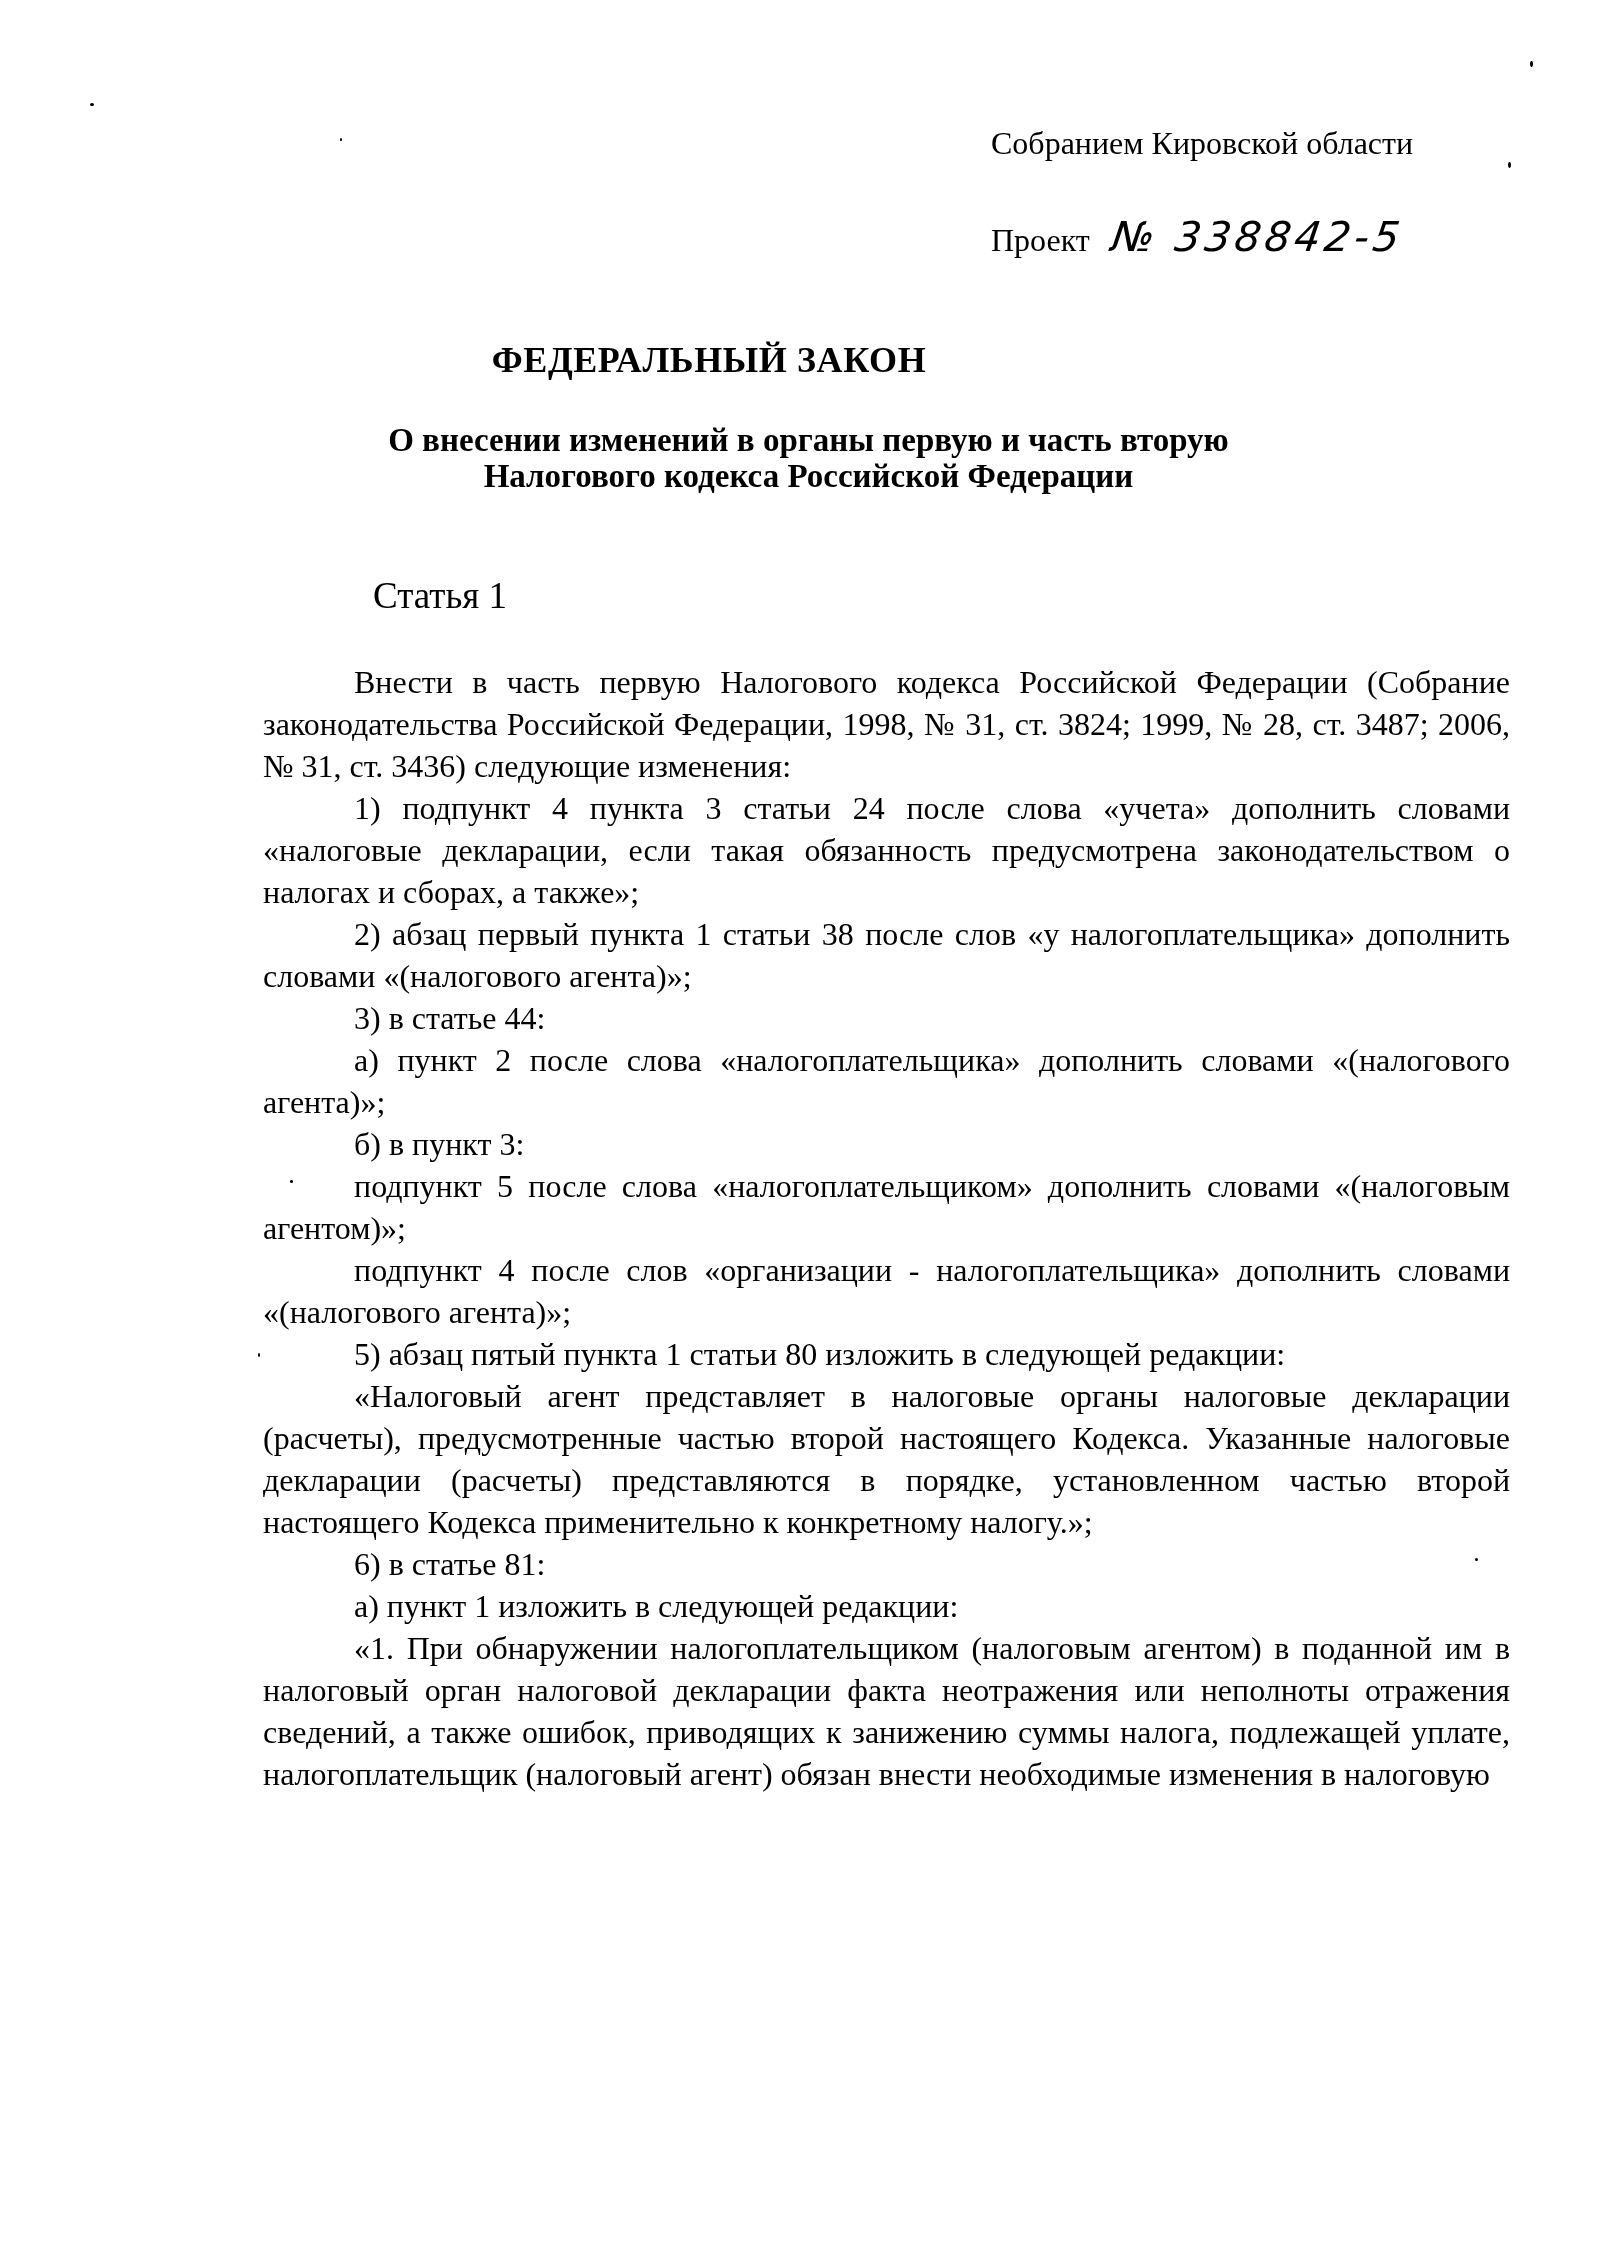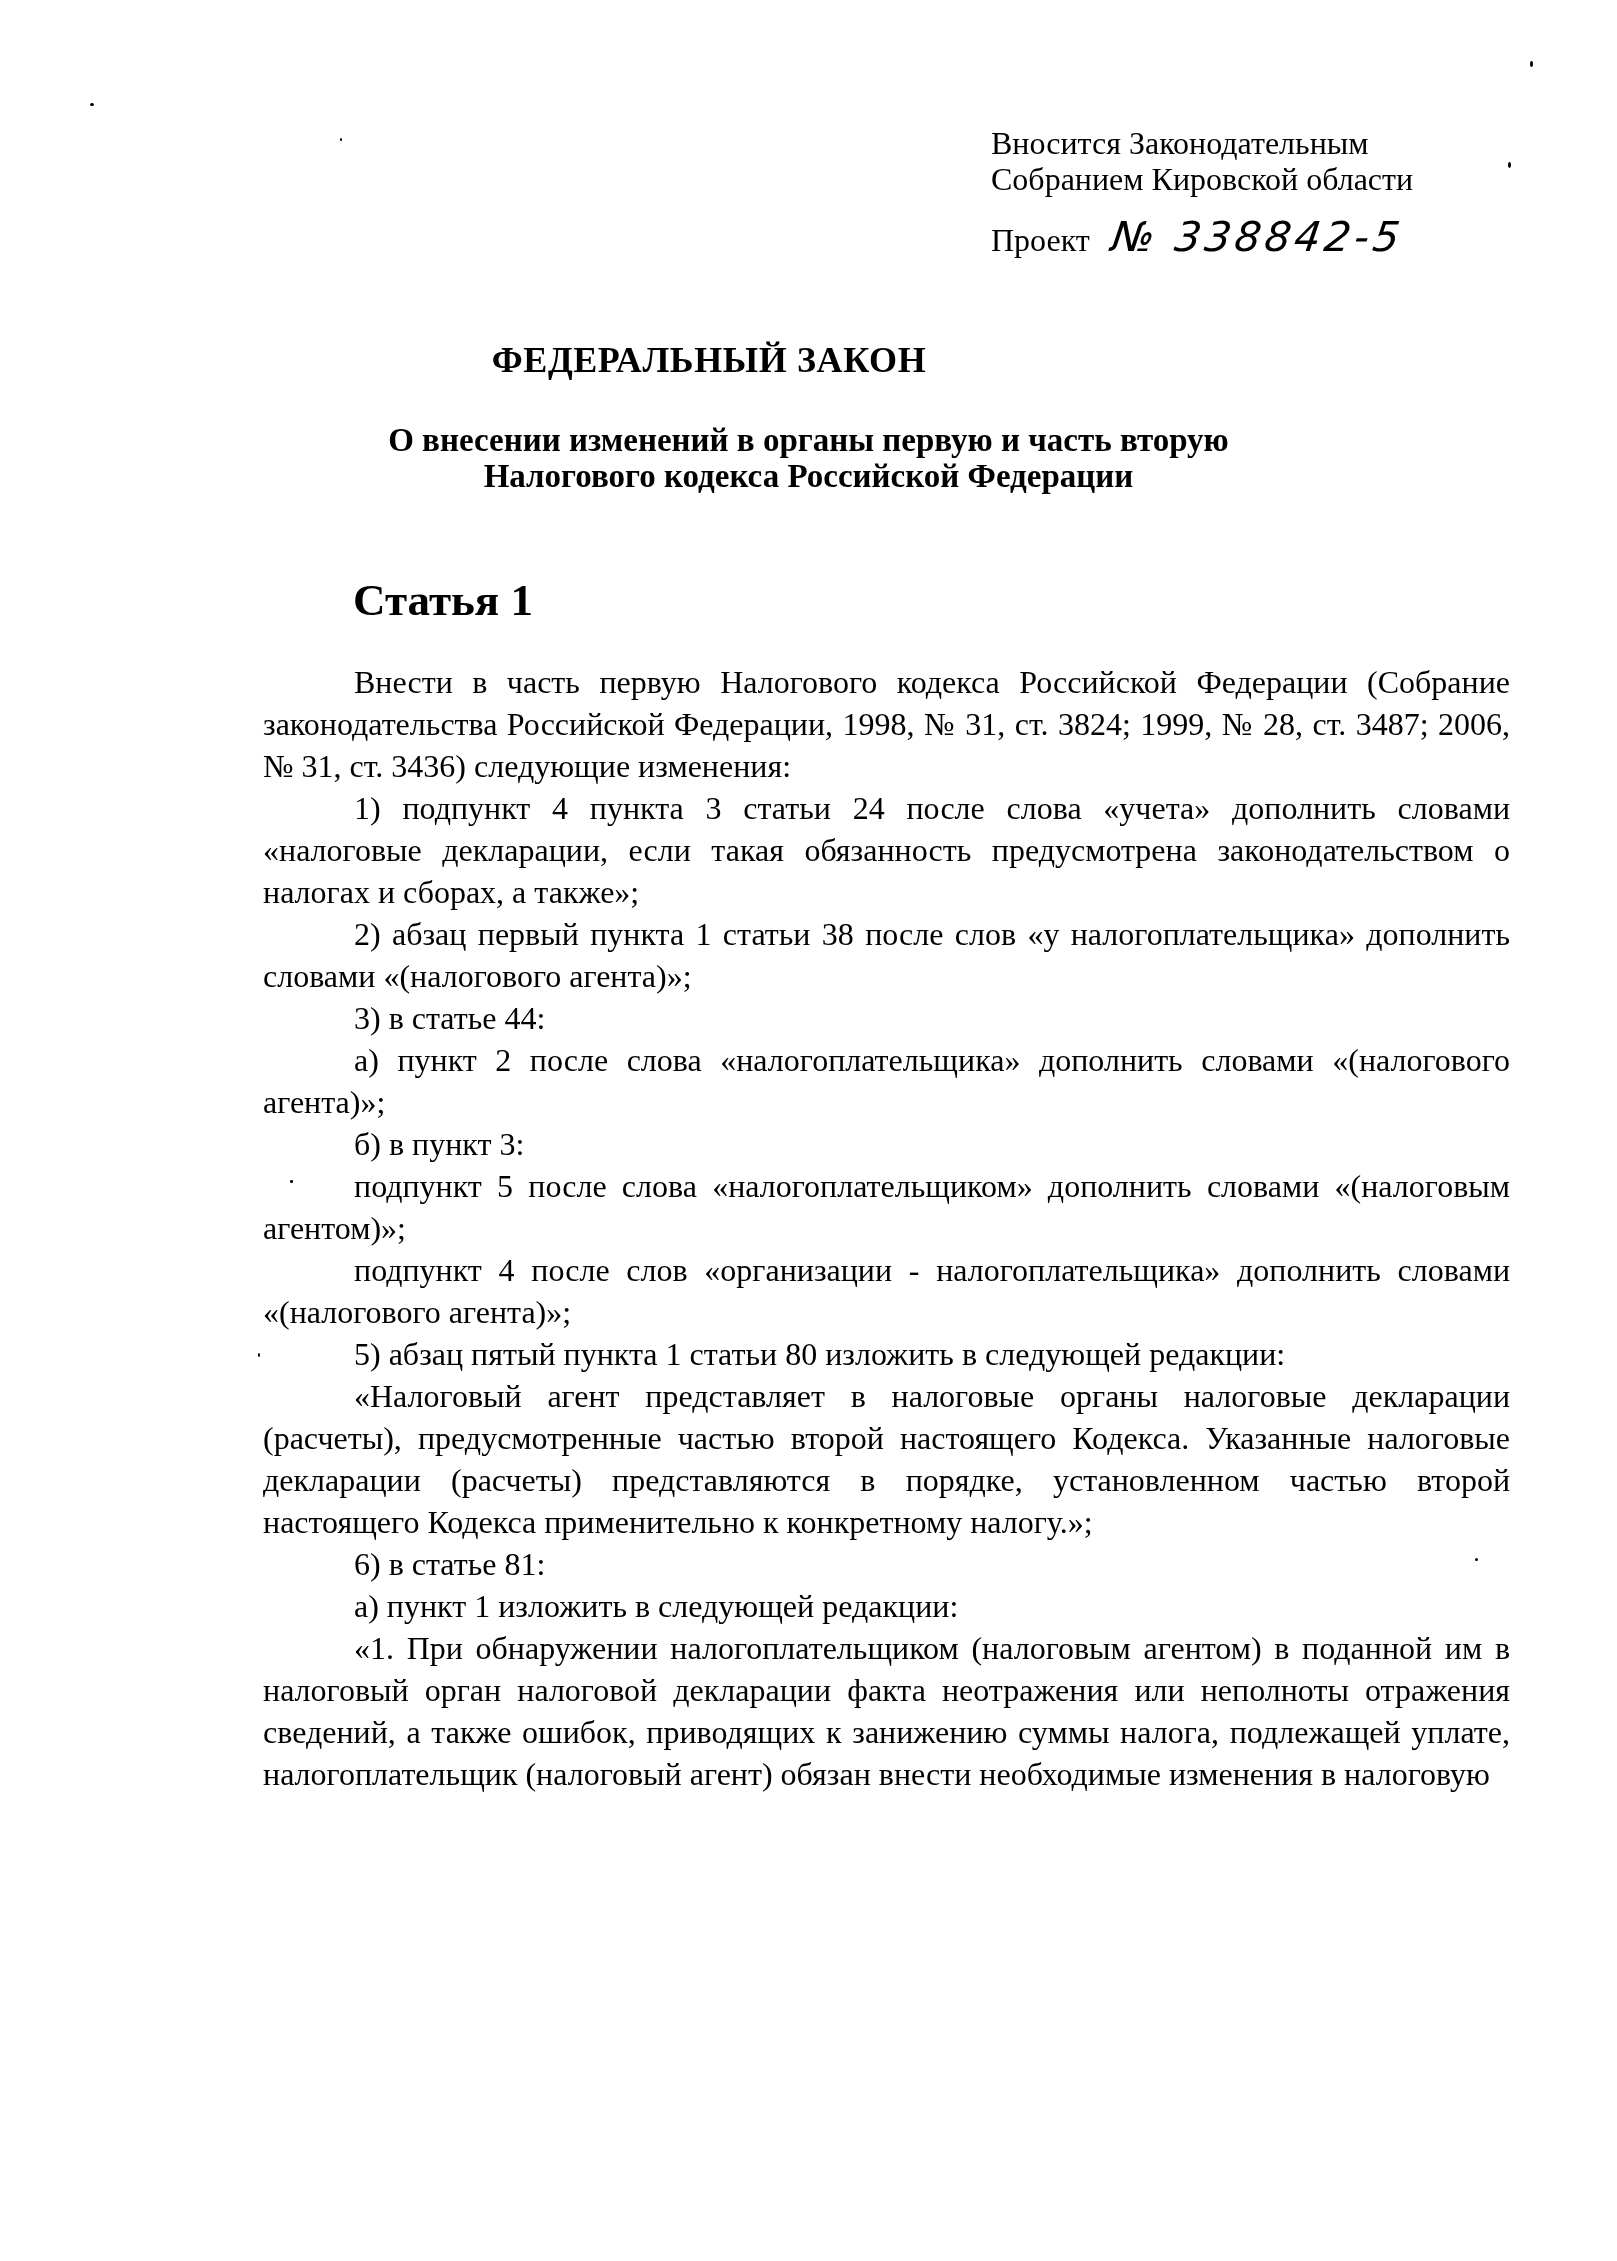--- a/index.html
+++ b/index.html
@@ -66,24 +66,24 @@
     left: 0; width: 1617px;
     top: 422px;
     text-align: center;
     font-size: 33px;
     font-weight: bold;
     line-height: 36px;
   }
   .doc-title span { display: block; }
   .article-heading {
     position: absolute;
-    left: 353px;
+    left: 373px;
     top: 574px;
-    font-size: 45px;
-    font-weight: bold;
+    font-size: 37px;
+    font-weight: normal;
   }
   .body-text {
     position: absolute;
     left: 263px;
     top: 661px;
     width: 1247px;
     font-size: 32px;
     line-height: 42px;
   }
   .para {
@@ -100,21 +100,20 @@
 
   <div class="speck" style="left:90px;top:103px;width:3.8px;height:3.2px;"></div>
   <div class="speck" style="left:1530px;top:61px;width:2.6px;height:6.4px;"></div>
   <div class="speck" style="left:1508px;top:162px;width:2.6px;height:5.8px;"></div>
   <div class="speck" style="left:340px;top:138px;width:1.9px;height:3.2px;"></div>
   <div class="speck" style="left:290px;top:1180px;width:3.2px;height:2.6px;"></div>
   <div class="speck" style="left:1475px;top:1558px;width:3.2px;height:3.2px;"></div>
   <div class="speck" style="left:258px;top:1353px;width:1.9px;height:3.8px;"></div>
 
   <div class="header-block">
-    <span class="header-line">Вносится Законодательным</span>
     <span class="header-line">Собранием Кировской области</span>
   </div>
 
   <div class="project-line">
     <span>Проект</span><span class="handwritten">№ 338842-5</span>
   </div>
 
   <div class="doc-type">ФЕДЕРАЛЬНЫЙ ЗАКОН</div>
 
   <div class="doc-title">

